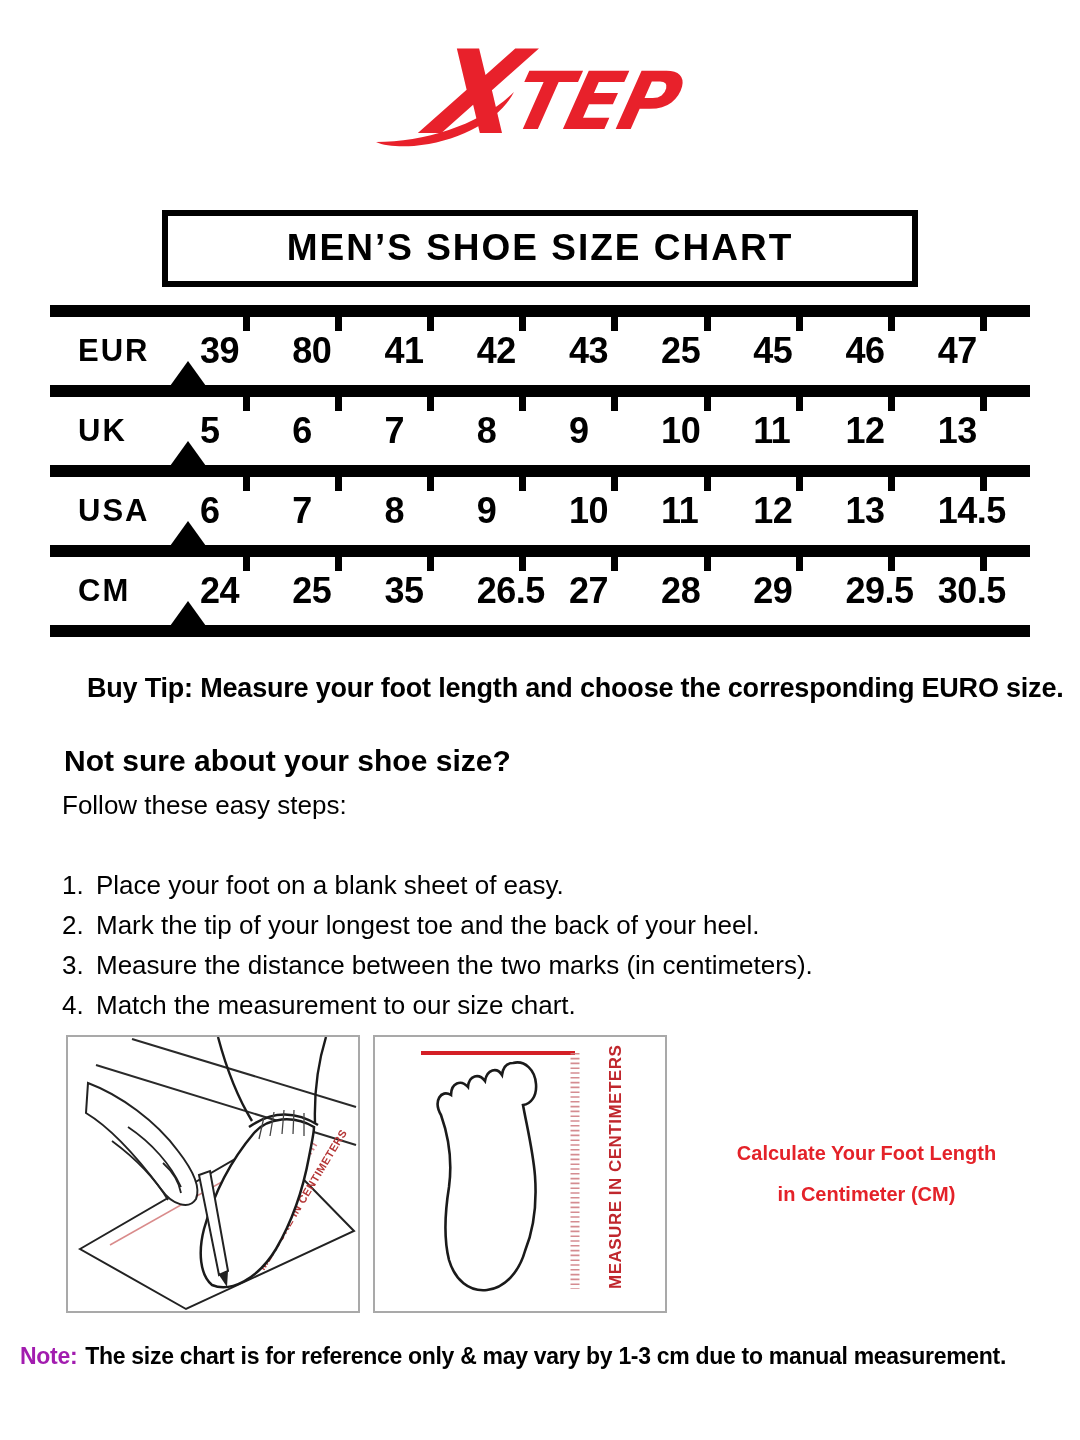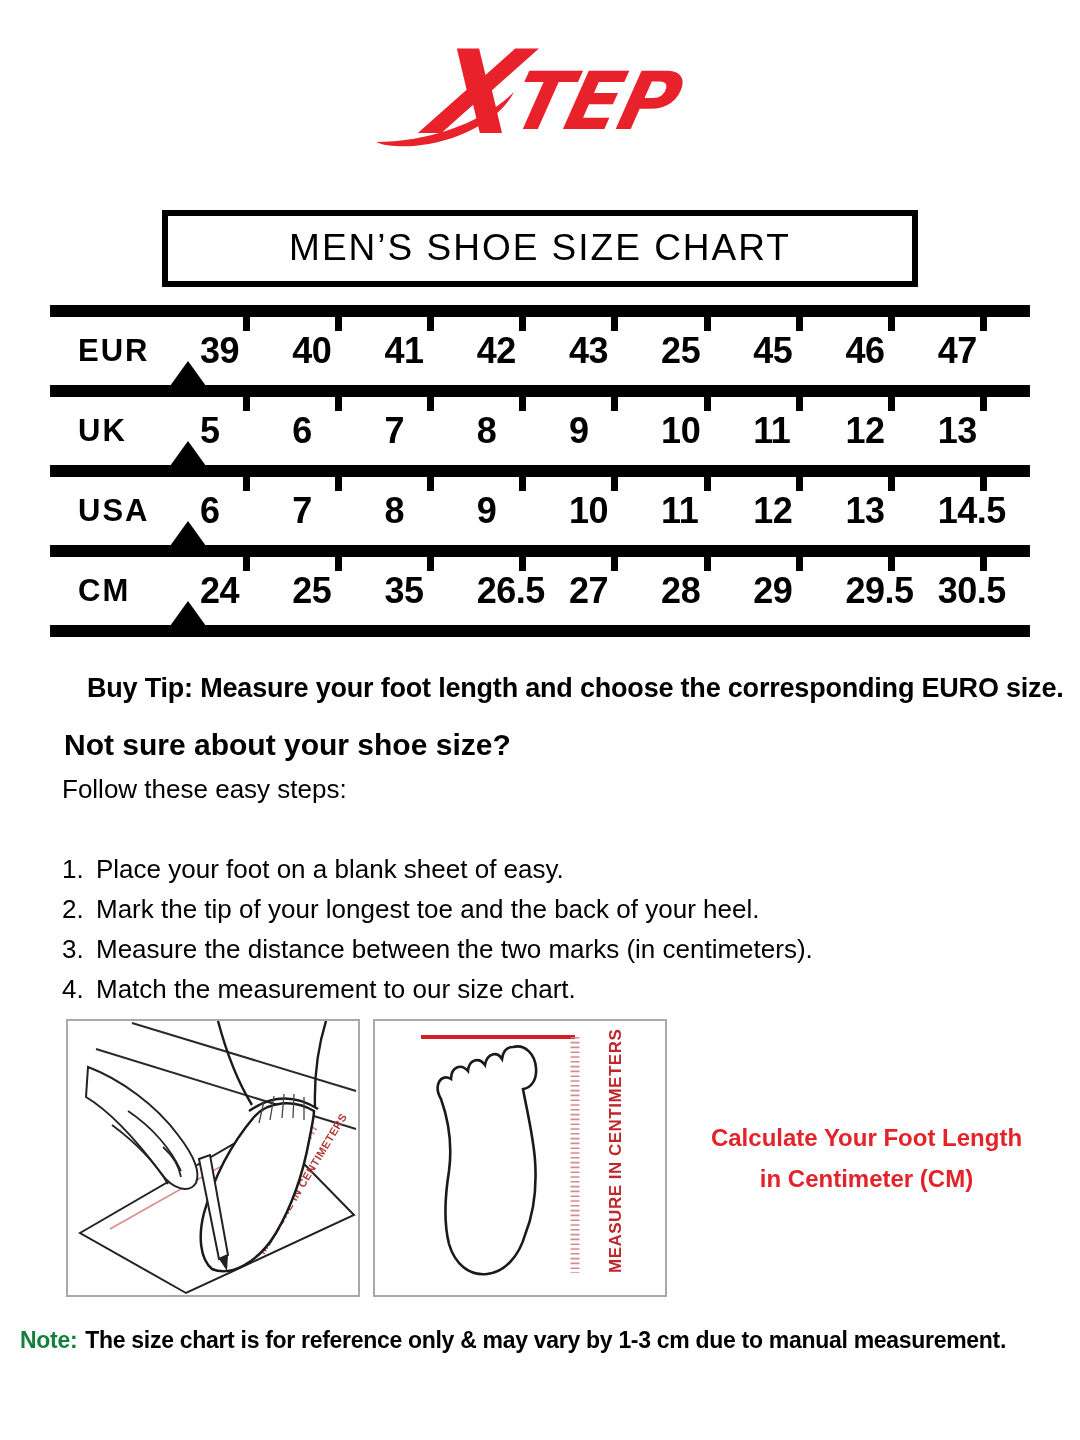--- a/index.html
+++ b/index.html
@@ -16,21 +16,21 @@
   .logo-wrap{padding-top:36px;text-align:center;}
   .logo-wrap svg{display:inline-block;}
   
   .title-box{
     width:744px;margin:52px auto 0;
     border:6px solid #000;
     text-align:center;
     padding:11px 0 12px;
   }
   .title-box .title{
-    font-size:37px;font-weight:normal;letter-spacing:2px;
+    font-size:37px;font-weight:bold;letter-spacing:2px;
     white-space:nowrap;
   }
   
   .size-chart{width:980px;margin:18px auto 0;}
   .bar{
     position:relative;height:12px;background:#000;
   }
   .ticks{
     position:absolute;left:0;right:0;top:12px;
     display:grid;grid-template-columns:150px repeat(9,1fr);
@@ -55,21 +55,21 @@
   .val{
     font-size:36px;font-weight:bold;letter-spacing:-0.5px;
   }
   
   .buy-tip{
     margin:36px 0 0 87px;
     font-size:27px;font-weight:bold;letter-spacing:-0.2px;
     white-space:nowrap;
   }
   .help-heading{
-    margin:24px 0 0 64px;
+    margin:40px 0 0 64px;
     font-size:30px;font-weight:bold;
   }
   .help-sub{
     margin:12px 0 0 62px;
     font-size:26px;
   }
   
   .steps{margin:44px 0 0 62px;padding:0;list-style:none;}
   .steps li{
     display:flex;line-height:40px;font-size:26px;
@@ -85,31 +85,31 @@
     border:2px solid #a9a9a9;
     background:#fff;
     box-sizing:content-box;
     flex:0 0 auto;
   }
   .illus-box + .illus-box{margin-left:13px;}
   .callout{
     flex:1 1 auto;
     text-align:center;
     color:#e42229;
-    font-size:24px;font-weight:bold;
+    font-size:20px;font-weight:bold;
     line-height:41px;
     padding-right:14px;
   }
   
   .note-line{
     margin:30px 0 0 20px;
     font-size:23px;font-weight:bold;letter-spacing:-0.3px;
     white-space:nowrap;
   }
-  .note-line .note-prefix{color:#15803d;margin-right:8px;}
+  .note-line .note-prefix{color:#a21caf;margin-right:8px;}
   .red{fill:#e8212b;}
 </style>
 </head>
 <body>
 
 <div class="page">
 
   <div class="logo-wrap">
     <svg width="345" height="118" viewBox="0 0 345 118" aria-hidden="true">
       <path class="red" d="M8,106 C58,106 114,88 146,56 C132,84 90,106 46,110 C31,111 16,110 8,106 Z"></path>
@@ -151,21 +151,21 @@
             <div class="tick"></div>
           </div>
           <div class="tickcell">
             <div class="tick"></div>
           </div>
         </div>
       </div>
       <div class="vals">
         <div class="rowlabel">EUR</div>
         <div class="val">39</div>
-        <div class="val">40</div>
+        <div class="val">80</div>
         <div class="val">41</div>
         <div class="val">42</div>
         <div class="val">43</div>
         <div class="val">25</div>
         <div class="val">45</div>
         <div class="val">46</div>
         <div class="val">47</div>
       </div>
       <div class="bar">
         <div class="ticks">

